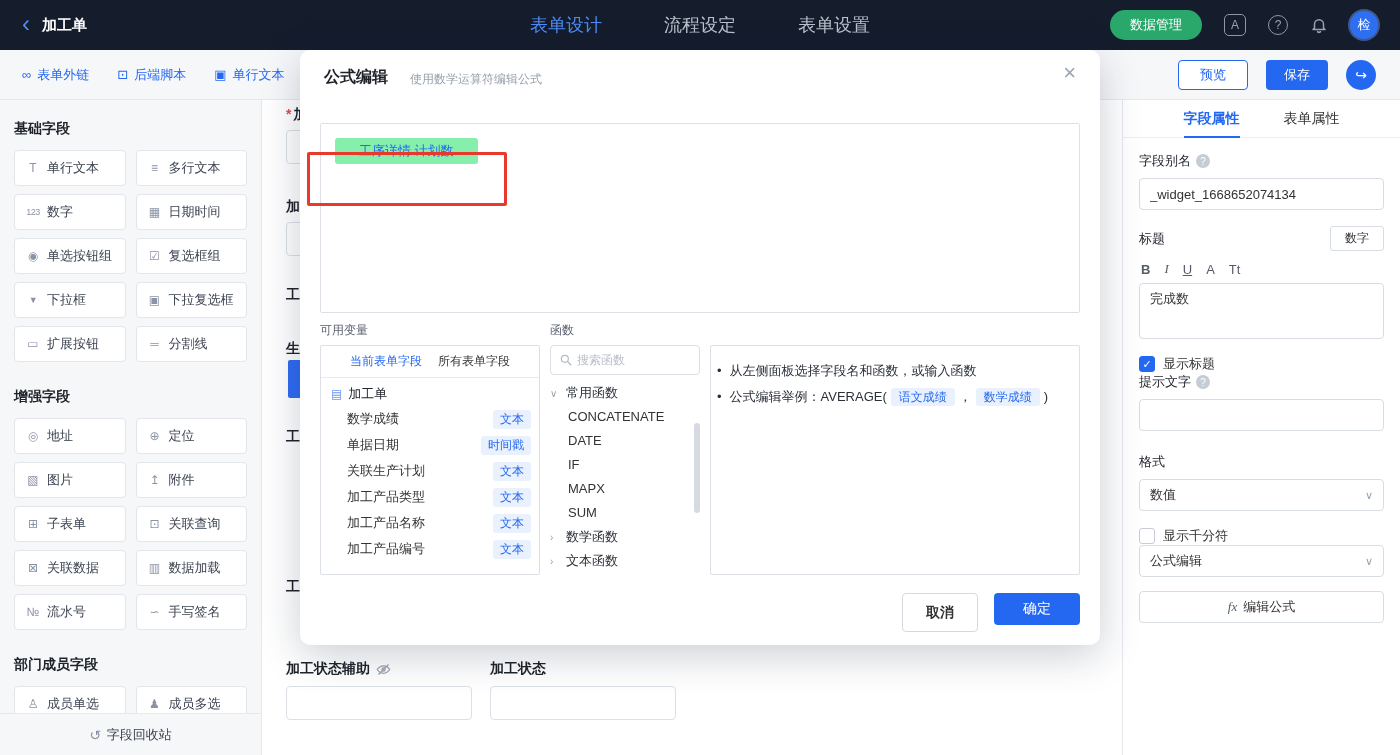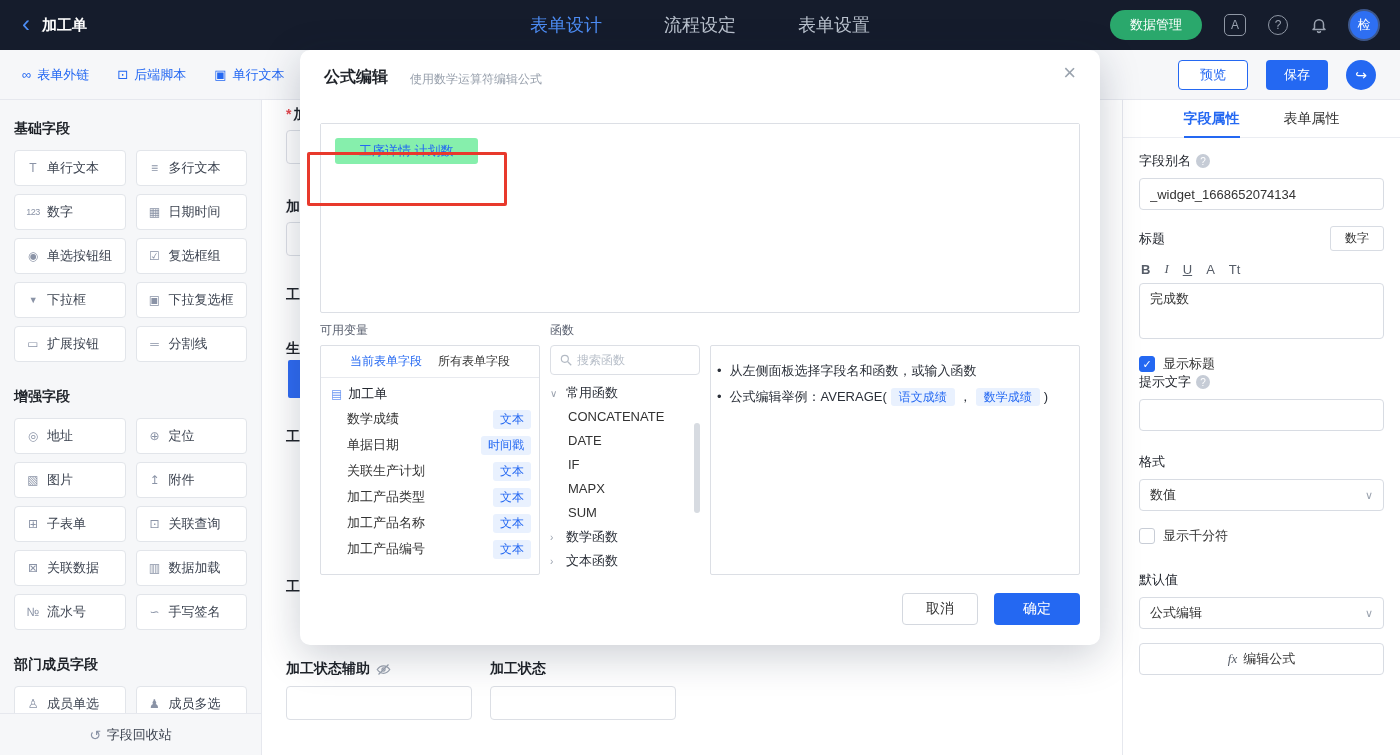--- a/index.html
+++ b/index.html
@@ -104,21 +104,21 @@
   .fn-list{position:relative;margin-top:6px;height:192px;overflow:hidden;}
   .fn-group{height:24px;display:flex;align-items:center;gap:6px;font-size:13px;color:#2a2f38;cursor:pointer;}
   .fn-group .chev{width:10px;font-size:10px;}
   .fn-item{height:24px;line-height:24px;padding-left:18px;font-size:13px;color:#333;cursor:pointer;}
   .thumb{position:absolute;right:0;top:42px;width:6px;height:90px;background:#d7dbe1;border-radius:3px;cursor:pointer;}
   .help-panel{position:absolute;top:295px;left:410px;width:370px;height:230px;border:1px solid #dcdfe5;border-radius:2px;padding:12px 6px;background:#fff;}
   .h-line{font-size:13px;color:#2a2f38;line-height:26px;}
   .h-line .bullet{margin-right:8px;}
   .h-tag{font-size:12px;color:#2468f2;background:#e9f1fe;border-radius:3px;padding:2px 8px;margin:0 4px;}
   .m-footer{position:absolute;top:543px;right:20px;display:flex;gap:16px;}
-  .btn-cancel{width:76px;height:32px;border:1px solid #d4d8df;border-radius:4px;background:#fff;color:#333;font-size:14px;cursor:pointer;}
+  .btn-cancel{width:76px;height:39px;border:1px solid #d4d8df;border-radius:4px;background:#fff;color:#333;font-size:14px;cursor:pointer;font-weight:bold;}
   .btn-ok{width:86px;height:32px;border:none;border-radius:4px;background:#2468f2;color:#fff;font-size:14px;cursor:pointer;}
 </style>
 </head>
 <body>
 
 <div class="topbar">
   <span class="back">‹</span>
   <span class="tb-title">加工单</span>
   <div class="tb-tabs">
     <span class="tb-tab active">表单设计</span>
@@ -342,21 +342,20 @@
     <div class="rp-select">
       <span>数值</span>
       <span class="chev">∨</span>
     </div>
 
     <div class="cb-row">
       <span class="cb"></span>
       <span>显示千分符</span>
     </div>
 
-    <div class="rp-label mt26">默认值</div>
     <div class="rp-select">
       <span>公式编辑</span>
       <span class="chev">∨</span>
     </div>
     <div class="fx-btn">
       <span class="fx">fx</span>
       <span>编辑公式</span>
     </div>
   </div>
 </div>

